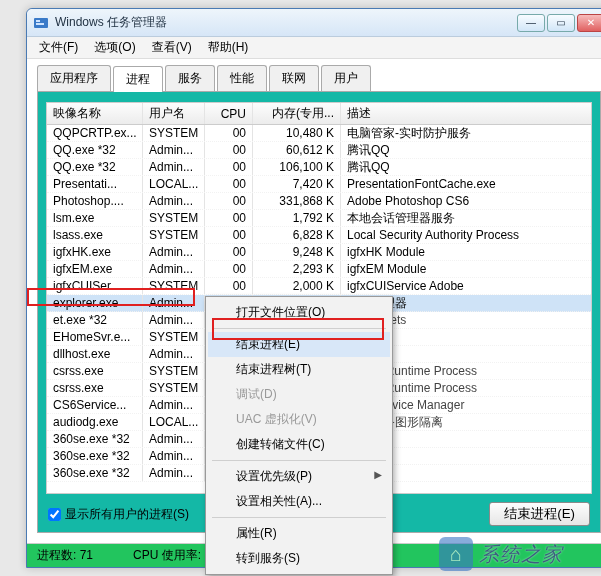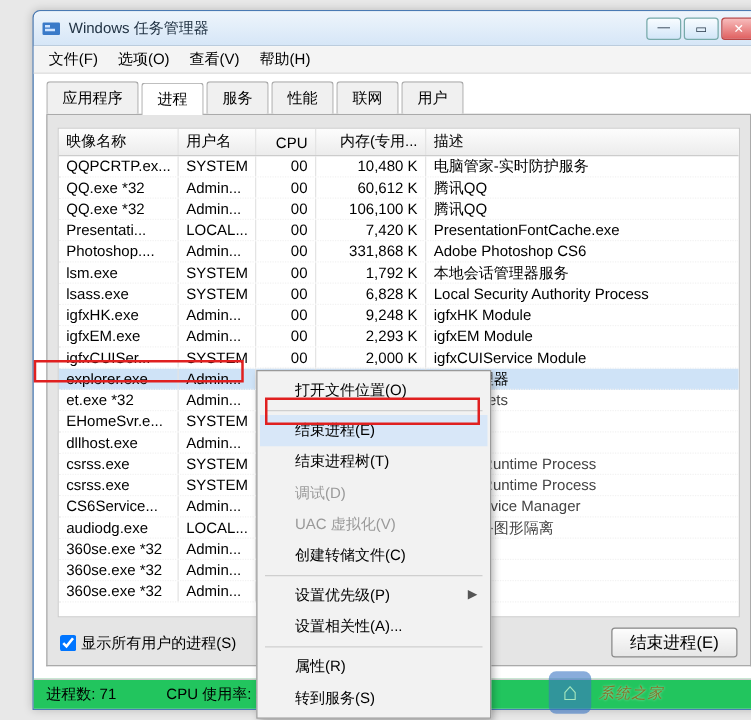--- a/index.html
+++ b/index.html
@@ -11,21 +11,21 @@
   .title-text { flex: 1; color: #234; font-size: 12px; }
   .win-btns { display: flex; gap: 2px; }
   .win-btn { width: 28px; height: 18px; border: 1px solid #7aa; border-radius: 3px; display: flex; align-items: center; justify-content: center; background: linear-gradient(#f8fcff,#d2e6f8); font-size: 10px; color: #234; cursor: pointer; }
   .win-btn.close { background: linear-gradient(#f7bcbc,#e06060); border-color: #b44; color: #fff; }
   .menubar { height: 22px; display: flex; align-items: flex-end; padding: 0 4px; border-bottom: 1px solid #ddd; background: #f4f4f4; }
   .menubar span { padding: 2px 8px; cursor: pointer; }
   .content { padding: 6px 10px 0 10px; }
   .tabs { display: flex; border-bottom: 1px solid #aaa; }
   .tab { padding: 4px 12px; border: 1px solid #aaa; border-bottom: none; margin-right: 2px; background: #f0f0f0; border-radius: 3px 3px 0 0; cursor: pointer; position: relative; }
   .tab.active { background: #fff; top: 1px; }
-  .panel { border: 1px solid #aaa; border-top: none; padding: 10px 8px 6px 8px; background: #e5e5e5; }
+  .panel { border: 1px solid #aaa; border-top: none; padding: 10px 8px 6px 8px; background: #14b8a6; }
   .table-wrap { border: 1px solid #ccc; height: 392px; overflow: hidden; position: relative; background: #fff; }
   .thead, .trow { display: flex; align-items: center; font-size: 12px; }
   .thead { height: 22px; background: linear-gradient(#fdfdfd,#ececec); border-bottom: 1px solid #ccc; }
   .th, .td { padding: 0 6px; overflow: hidden; white-space: nowrap; text-overflow: ellipsis; border-right: 1px solid #e4e4e4; height: 100%; display: flex; align-items: center; }
   .th { cursor: pointer; }
   .c0 { width: 96px; }
   .c1 { width: 62px; }
   .c2 { width: 48px; justify-content: flex-end; }
   .c3 { width: 88px; justify-content: flex-end; }
   .c4 { flex: 1; border-right: none; }
@@ -44,21 +44,21 @@
   .ctx .mi:hover, .ctx .mi.hover { background: #d8e7f8; }
   .ctx .mi.disabled { color: #9a9a9a; cursor: default; }
   .ctx .mi .arrow { position: absolute; right: 8px; top: 5px; font-size: 10px; color: #555; }
   .ctx .sep { height: 1px; background: #cfcfcf; margin: 3px 4px; }
   .red-box { position: absolute; border: 2px solid #e02020; pointer-events: none; z-index: 60; }
   .red-box.row { left: 27px; top: 288px; width: 168px; height: 18px; }
   .red-box.menu { left: 212px; top: 318px; width: 172px; height: 22px; }
   .watermark { position: absolute; right: 2px; bottom: 2px; width: 160px; height: 40px; display: flex; align-items: center; gap: 6px; opacity: .6; pointer-events: none; z-index: 200; }
   .watermark .wm-ico { width: 34px; height: 34px; border-radius: 6px; background: #3b76c4; display:flex;align-items:center;justify-content:center; }
   .watermark .wm-ico span { color:#fff; font-size:20px; font-weight:bold; }
-  .watermark .wm-txt { color:#c2410c; font-size:12px; font-style:italic; letter-spacing:1px; text-shadow:0 0 2px #fff; }
+  .watermark .wm-txt { color:#4c1d95; font-size:20px; font-style:italic; letter-spacing:1px; text-shadow:0 0 2px #fff; }
 </style>
 </head>
 <body>
 
 <div class="window">
   <div class="titlebar">
     <span class="icon">
       <svg viewBox="0 0 16 16">
           <rect x="1" y="3" width="14" height="10" fill="#3a7ac8" rx="1"></rect>
           <rect x="3" y="5" width="4" height="2" fill="#cfe4ff"></rect>
@@ -161,21 +161,21 @@
               <div class="td c1">Admin...</div>
               <div class="td c2">00</div>
               <div class="td c3">2,293 K</div>
               <div class="td c4">igfxEM Module</div>
             </div>
             <div class="trow">
               <div class="td c0">igfxCUISer...</div>
               <div class="td c1">SYSTEM</div>
               <div class="td c2">00</div>
               <div class="td c3">2,000 K</div>
-              <div class="td c4">igfxCUIService Module</div>
+              <div class="td c4">igfxCUIService Adobe</div>
             </div>
             <div class="trow selected">
               <div class="td c0">explorer.exe</div>
               <div class="td c1">Admin...</div>
               <div class="td c2"></div>
               <div class="td c3"></div>
               <div class="td c4">资源管理器</div>
             </div>
             <div class="trow obscured">
               <div class="td c0">et.exe *32</div>

